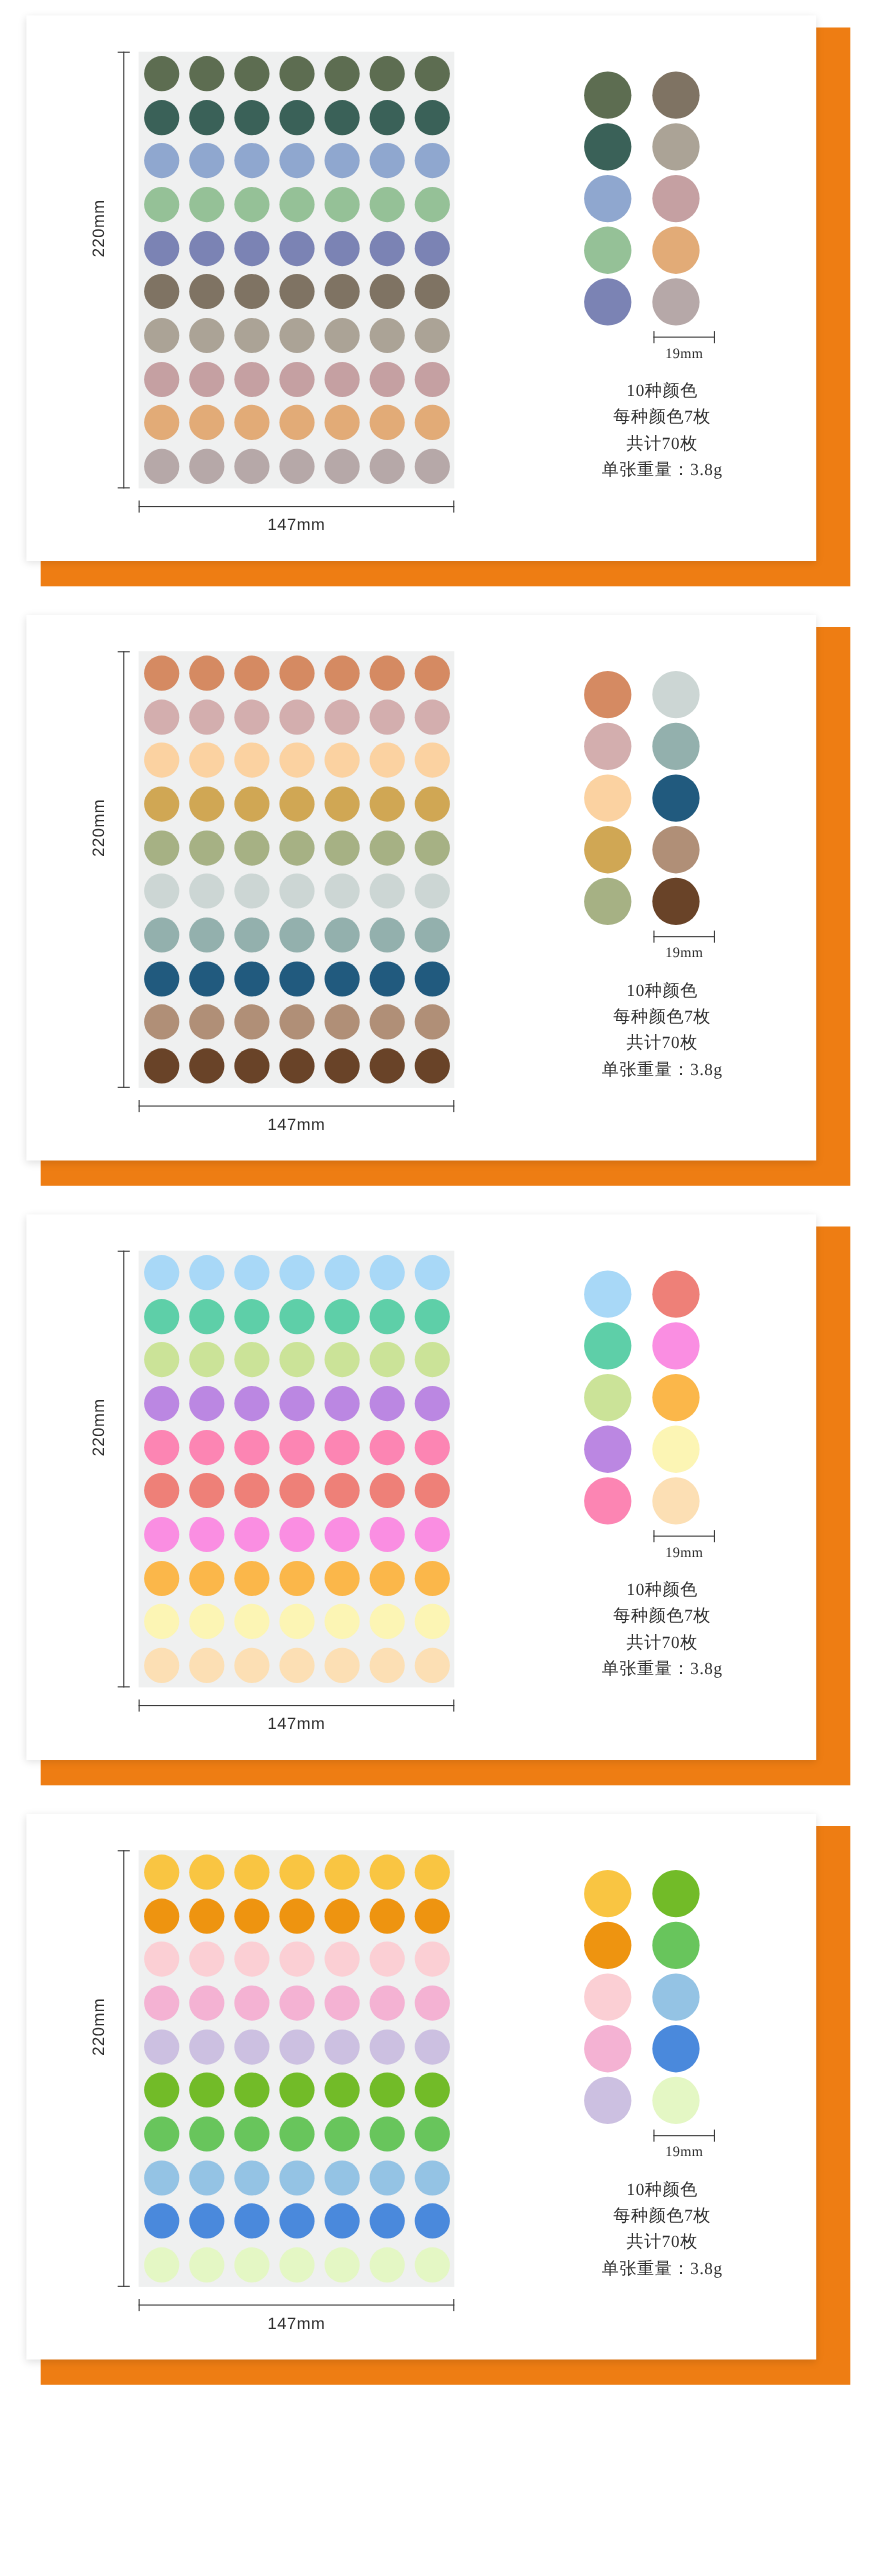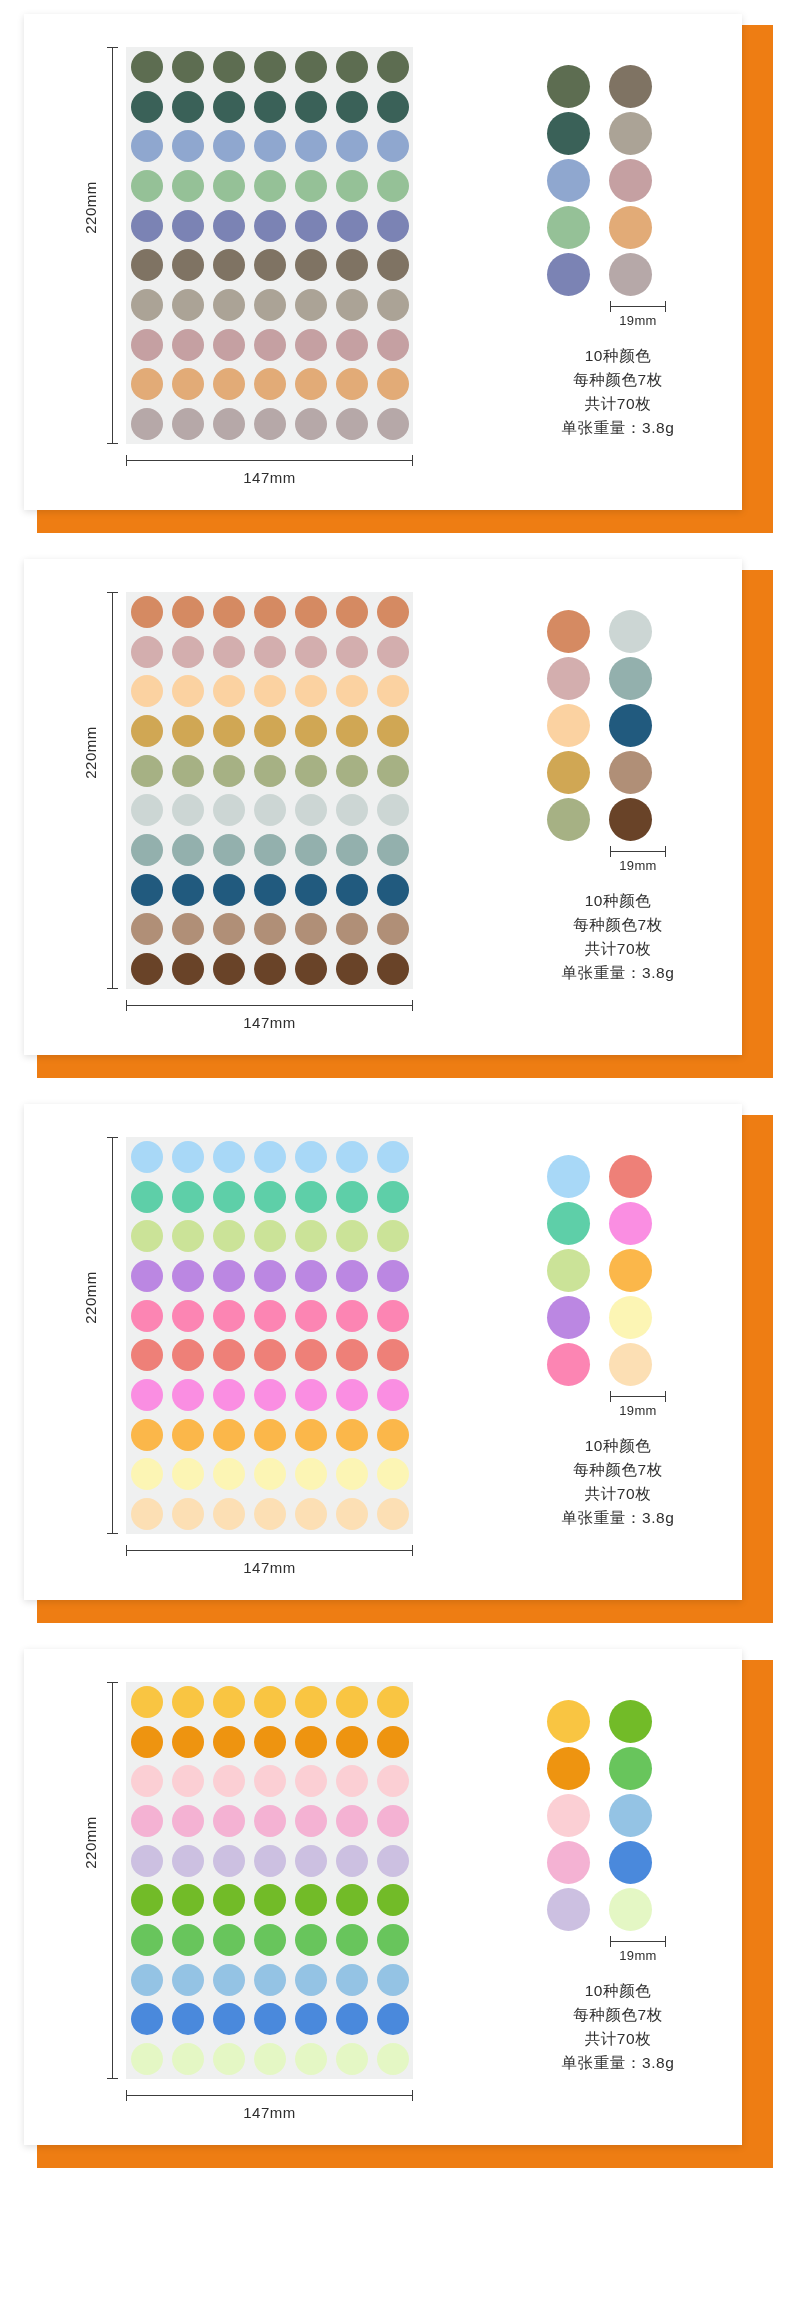--- a/index.html
+++ b/index.html
@@ -140,24 +140,25 @@
     width: 287px;
     text-align: center;
     font-size: 15px;
     color: #2e2e2e;
     letter-spacing: 0.5px;
   }
 
   
   .info-zone {
     position: absolute;
-    left: 452px;
+    left: 436px;
     top: 0px;
     width: 278px;
     height: 496px;
+    font-family: Liberation Serif, serif;
   }
   .swatch-grid {
     position: absolute;
     left: 66px;
     top: 49px;
     display: grid;
     grid-template-columns: repeat(2, 52px);
     grid-template-rows: repeat(5, 47px);
     column-gap: 10px;
     justify-items: center;

